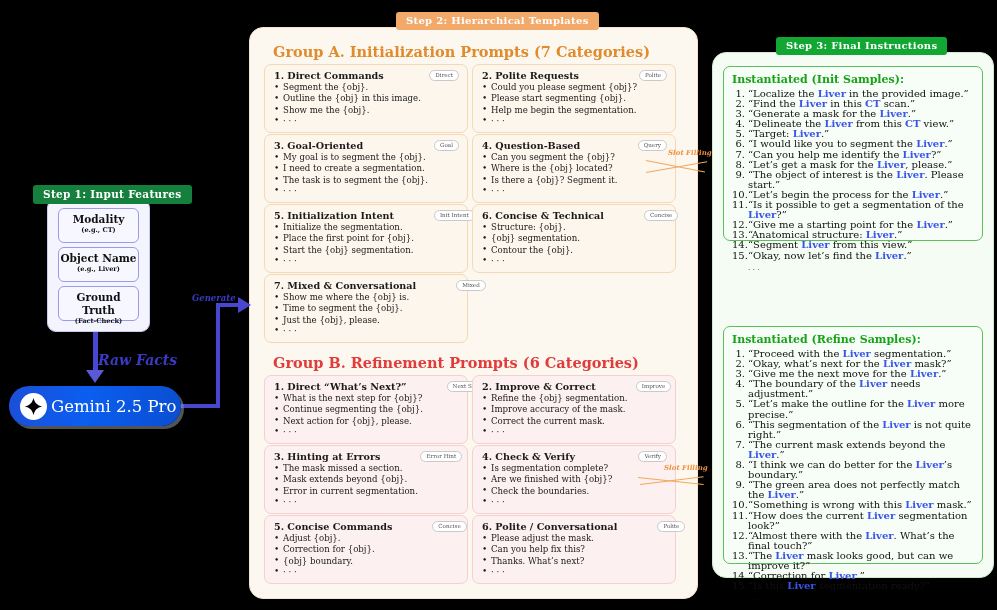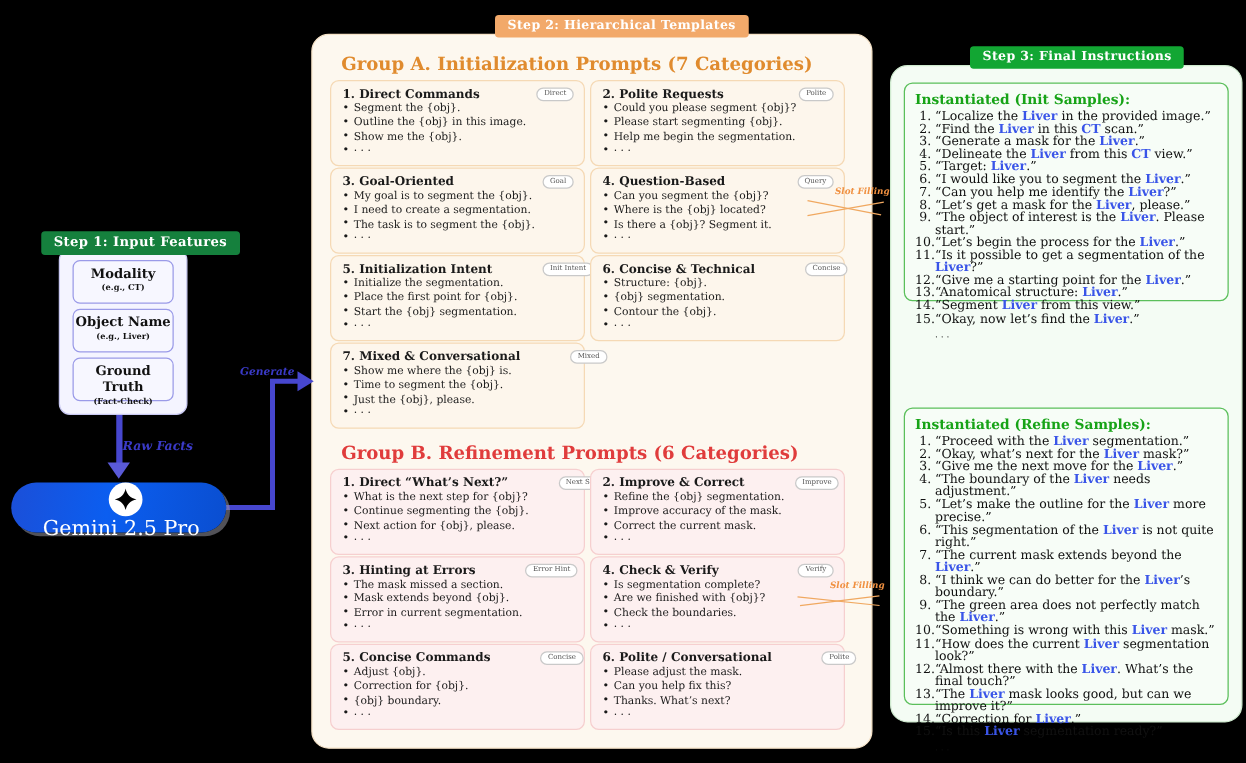--- a/index.html
+++ b/index.html
@@ -20,30 +20,30 @@
         border:1px solid #9a9ae8;border-radius:6px;text-align:center;}
   .feat .t{font-size:10.5px;font-weight:bold;color:#111;line-height:13px;margin-top:4px;}
   .feat .s{font-size:6.6px;font-weight:bold;color:#111;line-height:9px;}
   #feat-modality{top:8px;}
   #feat-object{top:47px;}
   #feat-gt{top:86px;}
 
   #gemini-card{position:absolute;left:9px;top:386px;width:172px;height:40px;
       border-radius:20px;background:linear-gradient(100deg,#1b4fd8 0%,#0b5ef0 45%,#0a4ed0 100%);
       box-shadow:3px 3px 0 rgba(150,150,160,.55);z-index:20;
-      display:flex;align-items:center;flex-direction:column;}
+      display:flex;align-items:center;}
   #gemini-spark{width:27px;height:27px;border-radius:50%;background:#fff;margin-left:11px;
                 display:flex;align-items:center;justify-content:center;flex:none;}
   #gemini-label{color:#fff;font-size:16.5px;margin-left:4px;white-space:nowrap;}
 
   
   #arr-raw{position:absolute;left:93px;top:332px;width:5px;height:42px;background:#4747cf;z-index:15;}
   #arr-raw-head{position:absolute;left:86px;top:370px;width:0;height:0;z-index:15;
        border-left:9px solid transparent;border-right:9px solid transparent;border-top:13px solid #5a5ad8;}
-  #lbl-rawfacts{position:absolute;left:98px;top:352px;color:#3a3ac6;font-size:10px;
+  #lbl-rawfacts{position:absolute;left:98px;top:352px;color:#3a3ac6;font-size:14px;
        font-weight:bold;font-style:italic;z-index:16;white-space:nowrap;}
 
   
   #arr-gen-h1{position:absolute;left:178px;top:404px;width:42px;height:4px;background:#4747cf;z-index:15;}
   #arr-gen-v{position:absolute;left:216px;top:305px;width:4px;height:101px;background:#4747cf;z-index:15;}
   #arr-gen-h2{position:absolute;left:216px;top:303px;width:26px;height:4px;background:#4747cf;z-index:15;}
   #arr-gen-head{position:absolute;left:238px;top:297px;width:0;height:0;z-index:15;
        border-top:8px solid transparent;border-bottom:8px solid transparent;border-left:13px solid #4747cf;}
   #lbl-generate{position:absolute;left:192px;top:293px;color:#3a3ac6;font-size:8.5px;
        font-weight:bold;font-style:italic;z-index:16;white-space:nowrap;}

